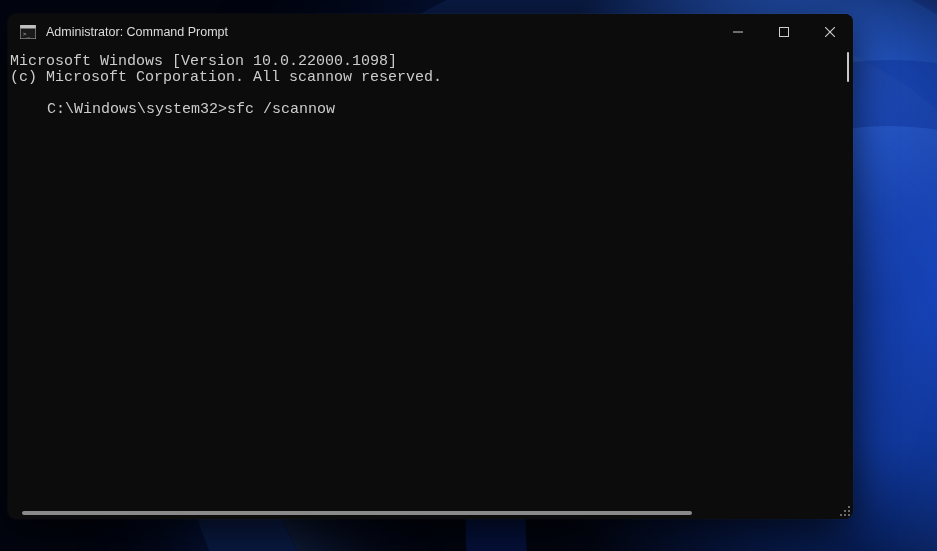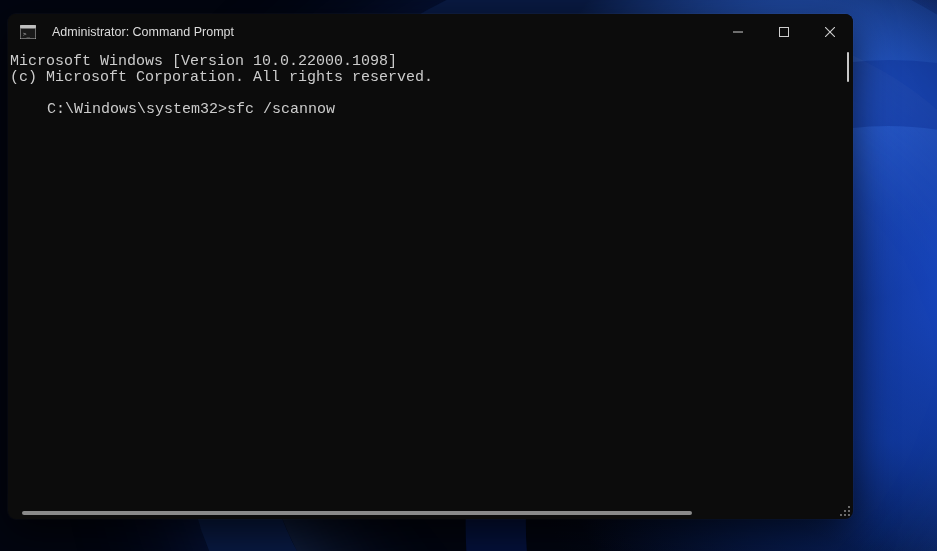--- a/index.html
+++ b/index.html
@@ -68,21 +68,21 @@
     .titlebar {
       height: 36px;
       display: flex;
       align-items: center;
       background: #0c0c0c;
       flex-shrink: 0;
     }
     .titlebar-left {
       display: flex;
       align-items: center;
-      gap: 16px;
+      gap: 10px;
       padding-left: 12px;
       flex: 1;
       min-width: 0;
     }
     .app-icon {
       width: 16px;
       height: 14px;
       flex-shrink: 0;
     }
     .title-text {
@@ -211,21 +211,21 @@
       <button class="win-btn close" aria-label="Close">
         <svg viewBox="0 0 10 10">
             <path d="M0 0 L10 10 M10 0 L0 10" stroke="currentColor" stroke-width="1.1"></path>
           </svg>
       </button>
     </div>
   </div>
 
   <div class="terminal-body">
     <div class="terminal-content"><span>Microsoft Windows [Version 10.0.22000.1098]</span>
-<span>(c) Microsoft Corporation. All rights reserved.</span>
+<span>(c) Microsoft Corporation. All scannow reserved.</span>
 
 <span class="prompt-line"><span>C:\Windows\system32&gt;</span><span>sfc /scannow</span></span></div>
 
     <div class="v-scroll-ind"></div>
 
     <div class="h-scroll">
       <div class="h-scroll-track">
         <div class="h-scroll-thumb"></div>
       </div>
     </div>

